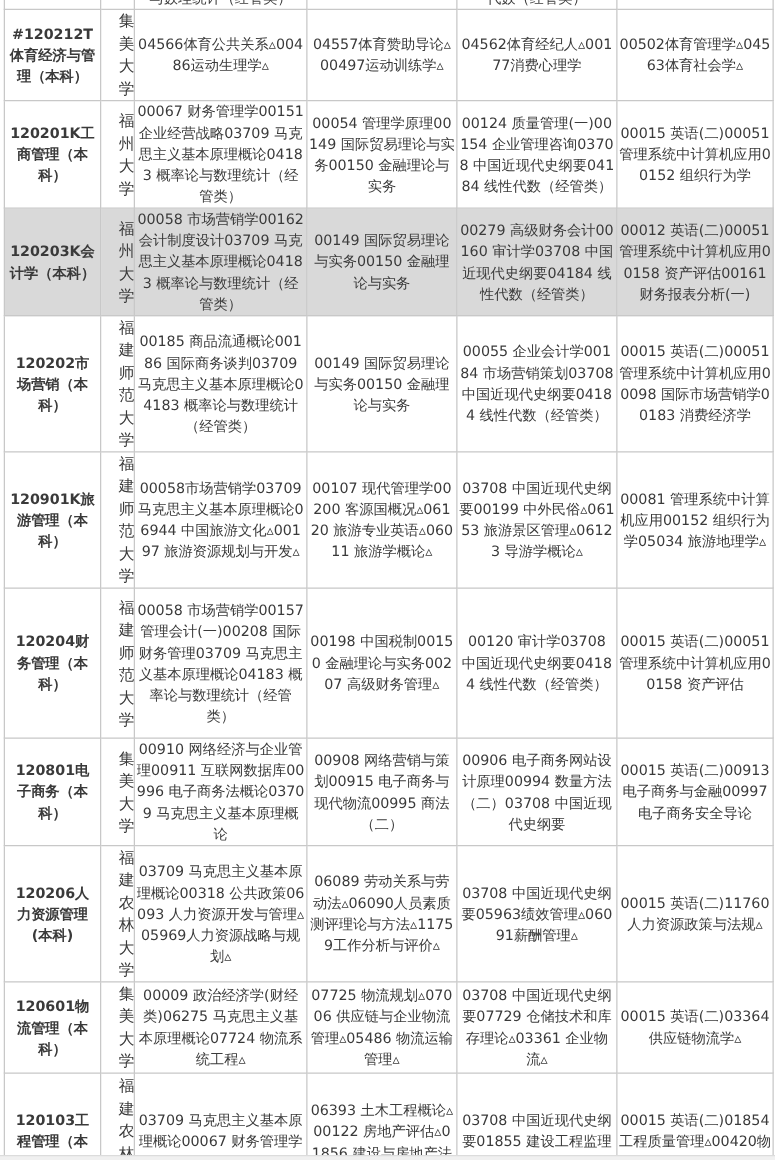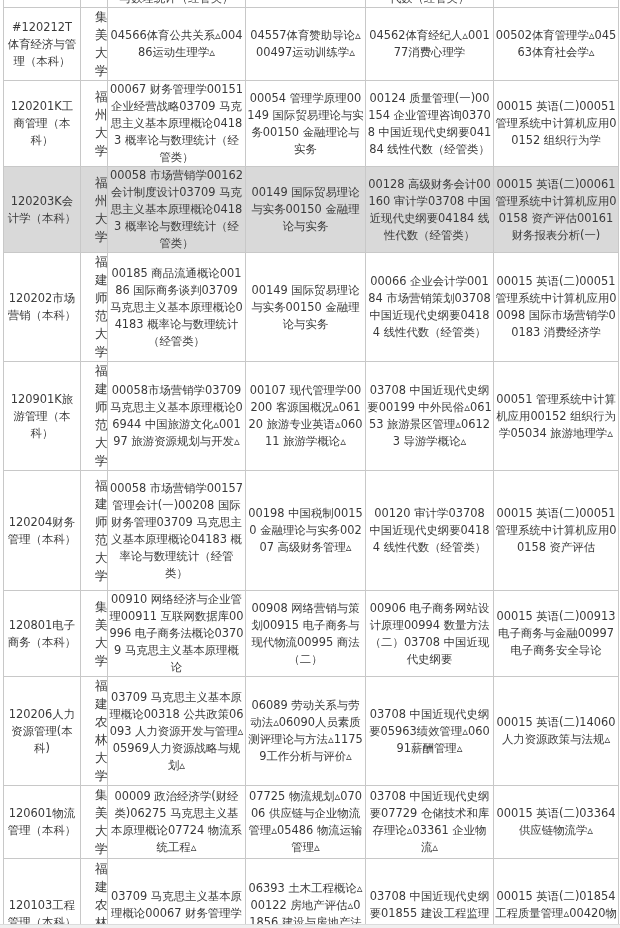--- a/index.html
+++ b/index.html
@@ -15,21 +15,21 @@
     position: absolute; left: 3px; top: -20px;
     border-collapse: collapse; table-layout: fixed; width: 615px;
   }
   td {
     border: 1px solid #c8c8c8;
     text-align: center; vertical-align: middle;
     font-size: 11.4px; line-height: 17px;
     padding: 0 1px; word-break: break-all; overflow-wrap: anywhere;
     color: #3a3a3a;
   }
-  td.code { padding: 0 3px; }
+  td.code { padding: 0 3px; font-weight: bold; }
   td.school { font-size: 12.5px; line-height: 18px; padding: 0 14px; }
   tr.hl td { background: #d9d9d9; }
 </style>
 </head>
 <body>
 
 <div class="viewport">
 <table>
   <colgroup>
     <col style="width:77px">
@@ -65,40 +65,40 @@
       <td>00054 管理学原理00149 国际贸易理论与实务00150 金融理论与实务</td>
       <td>00124 质量管理(一)00154 企业管理咨询03708 中国近现代史纲要04184 线性代数（经管类）</td>
       <td>00015 英语(二)00051 管理系统中计算机应用00152 组织行为学</td>
     </tr>
 
     <tr class="hl" style="height:86px">
       <td class="code">120203K会计学（本科）</td>
       <td class="school">福州大学</td>
       <td>00058 市场营销学00162 会计制度设计03709 马克思主义基本原理概论04183 概率论与数理统计（经管类）</td>
       <td>00149 国际贸易理论与实务00150 金融理论与实务</td>
-      <td>00128 高级财务会计00160 审计学03708 中国近现代史纲要04184 线性代数（经管类）</td>
-      <td>00015 英语(二)00061 管理系统中计算机应用00158 资产评估00161 财务报表分析(一)</td>
+      <td>00279 高级财务会计00160 审计学03708 中国近现代史纲要04184 线性代数（经管类）</td>
+      <td>00012 英语(二)00051 管理系统中计算机应用00158 资产评估00161 财务报表分析(一)</td>
     </tr>
 
     <tr style="height:104px">
       <td class="code">120202市场营销（本科）</td>
       <td class="school">福建师范大学</td>
       <td>00185 商品流通概论00186 国际商务谈判03709 马克思主义基本原理概论04183 概率论与数理统计（经管类）</td>
       <td>00149 国际贸易理论与实务00150 金融理论与实务</td>
-      <td>00066 企业会计学00184 市场营销策划03708 中国近现代史纲要04184 线性代数（经管类）</td>
+      <td>00055 企业会计学00184 市场营销策划03708 中国近现代史纲要04184 线性代数（经管类）</td>
       <td>00015 英语(二)00051 管理系统中计算机应用00098 国际市场营销学00183 消费经济学</td>
     </tr>
 
     <tr style="height:104px">
       <td class="code">120901K旅游管理（本科）</td>
       <td class="school">福建师范大学</td>
       <td>00058市场营销学03709 马克思主义基本原理概论06944 中国旅游文化▵00197 旅游资源规划与开发▵</td>
       <td>00107 现代管理学00200 客源国概况▵06120 旅游专业英语▵06011 旅游学概论▵</td>
       <td>03708 中国近现代史纲要00199 中外民俗▵06153 旅游景区管理▵06123 导游学概论▵</td>
-      <td>00051 管理系统中计算机应用00152 组织行为学05034 旅游地理学▵</td>
+      <td>00081 管理系统中计算机应用00152 组织行为学05034 旅游地理学▵</td>
     </tr>
 
     <tr style="height:120px">
       <td class="code">120204财务管理（本科）</td>
       <td class="school">福建师范大学</td>
       <td>00058 市场营销学00157 管理会计(一)00208 国际财务管理03709 马克思主义基本原理概论04183 概率论与数理统计（经管类）</td>
       <td>00198 中国税制00150 金融理论与实务00207 高级财务管理▵</td>
       <td>00120 审计学03708 中国近现代史纲要04184 线性代数（经管类）</td>
       <td>00015 英语(二)00051 管理系统中计算机应用00158 资产评估</td>
     </tr>
@@ -111,21 +111,21 @@
       <td>00906 电子商务网站设计原理00994 数量方法（二）03708 中国近现代史纲要</td>
       <td>00015 英语(二)00913 电子商务与金融00997 电子商务安全导论</td>
     </tr>
 
     <tr style="height:104px">
       <td class="code">120206人力资源管理(本科)</td>
       <td class="school">福建农林大学</td>
       <td>03709 马克思主义基本原理概论00318 公共政策06093 人力资源开发与管理▵05969人力资源战略与规划▵</td>
       <td>06089 劳动关系与劳动法▵06090人员素质测评理论与方法▵11759工作分析与评价▵</td>
       <td>03708 中国近现代史纲要05963绩效管理▵06091薪酬管理▵</td>
-      <td>00015 英语(二)14060 人力资源政策与法规▵</td>
+      <td>00015 英语(二)11760 人力资源政策与法规▵</td>
     </tr>
 
     <tr style="height:70px">
       <td class="code">120601物流管理（本科）</td>
       <td class="school">集美大学</td>
       <td>00009 政治经济学(财经类)06275 马克思主义基本原理概论07724 物流系统工程▵</td>
       <td>07725 物流规划▵07006 供应链与企业物流管理▵05486 物流运输管理▵</td>
       <td>03708 中国近现代史纲要07729 仓储技术和库存理论▵03361 企业物流▵</td>
       <td>00015 英语(二)03364 供应链物流学▵</td>
     </tr>

